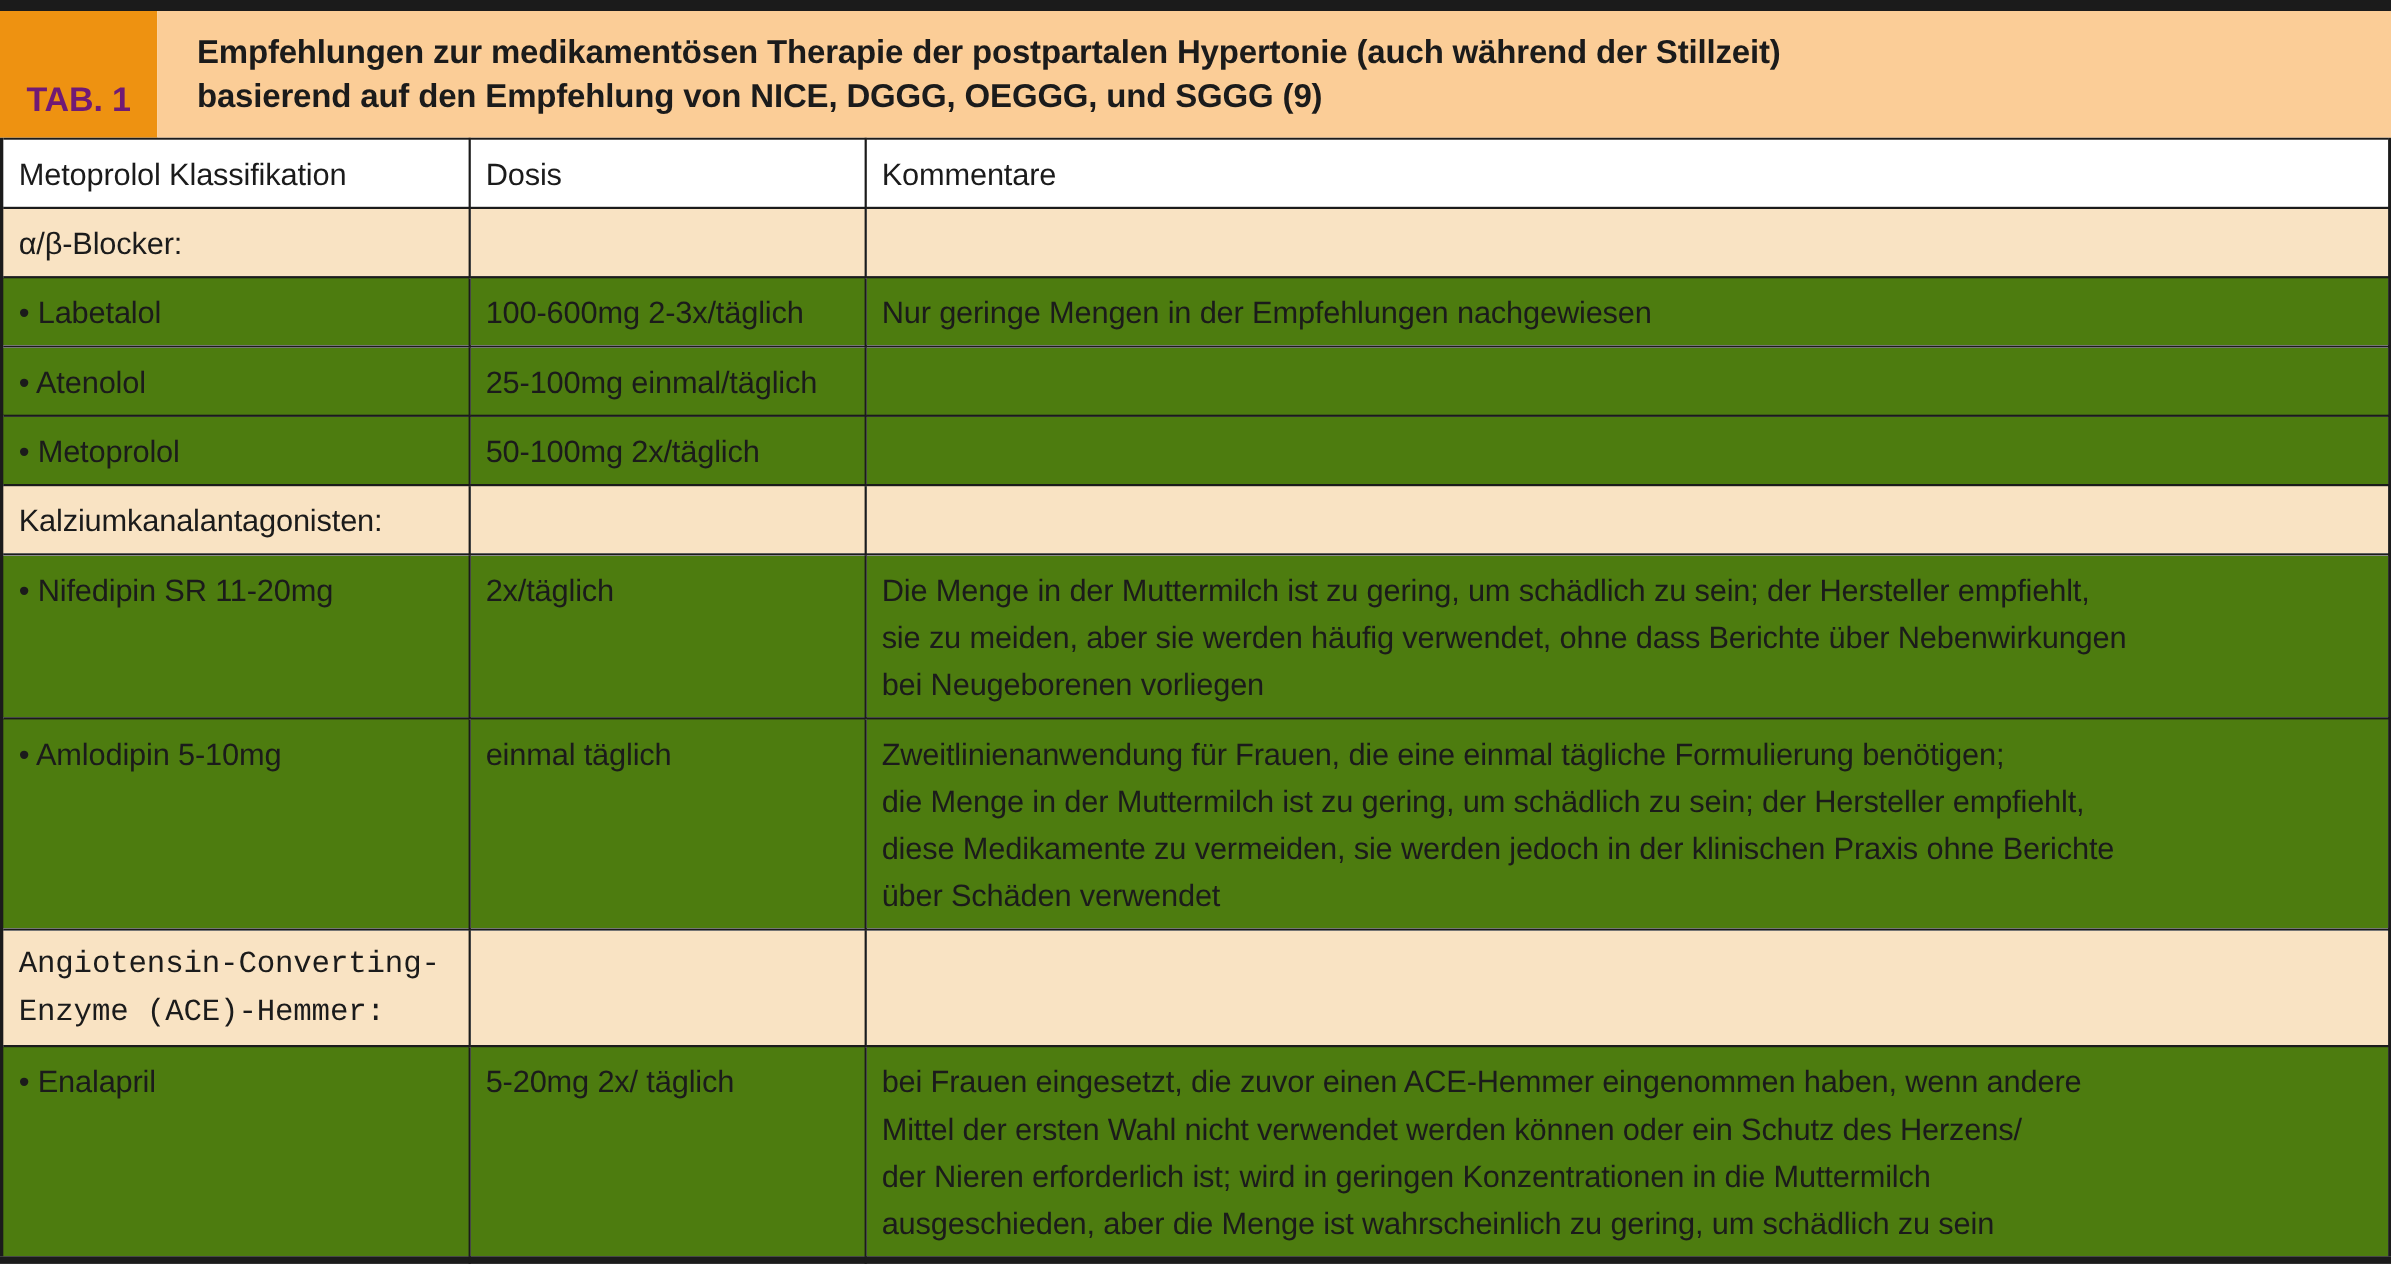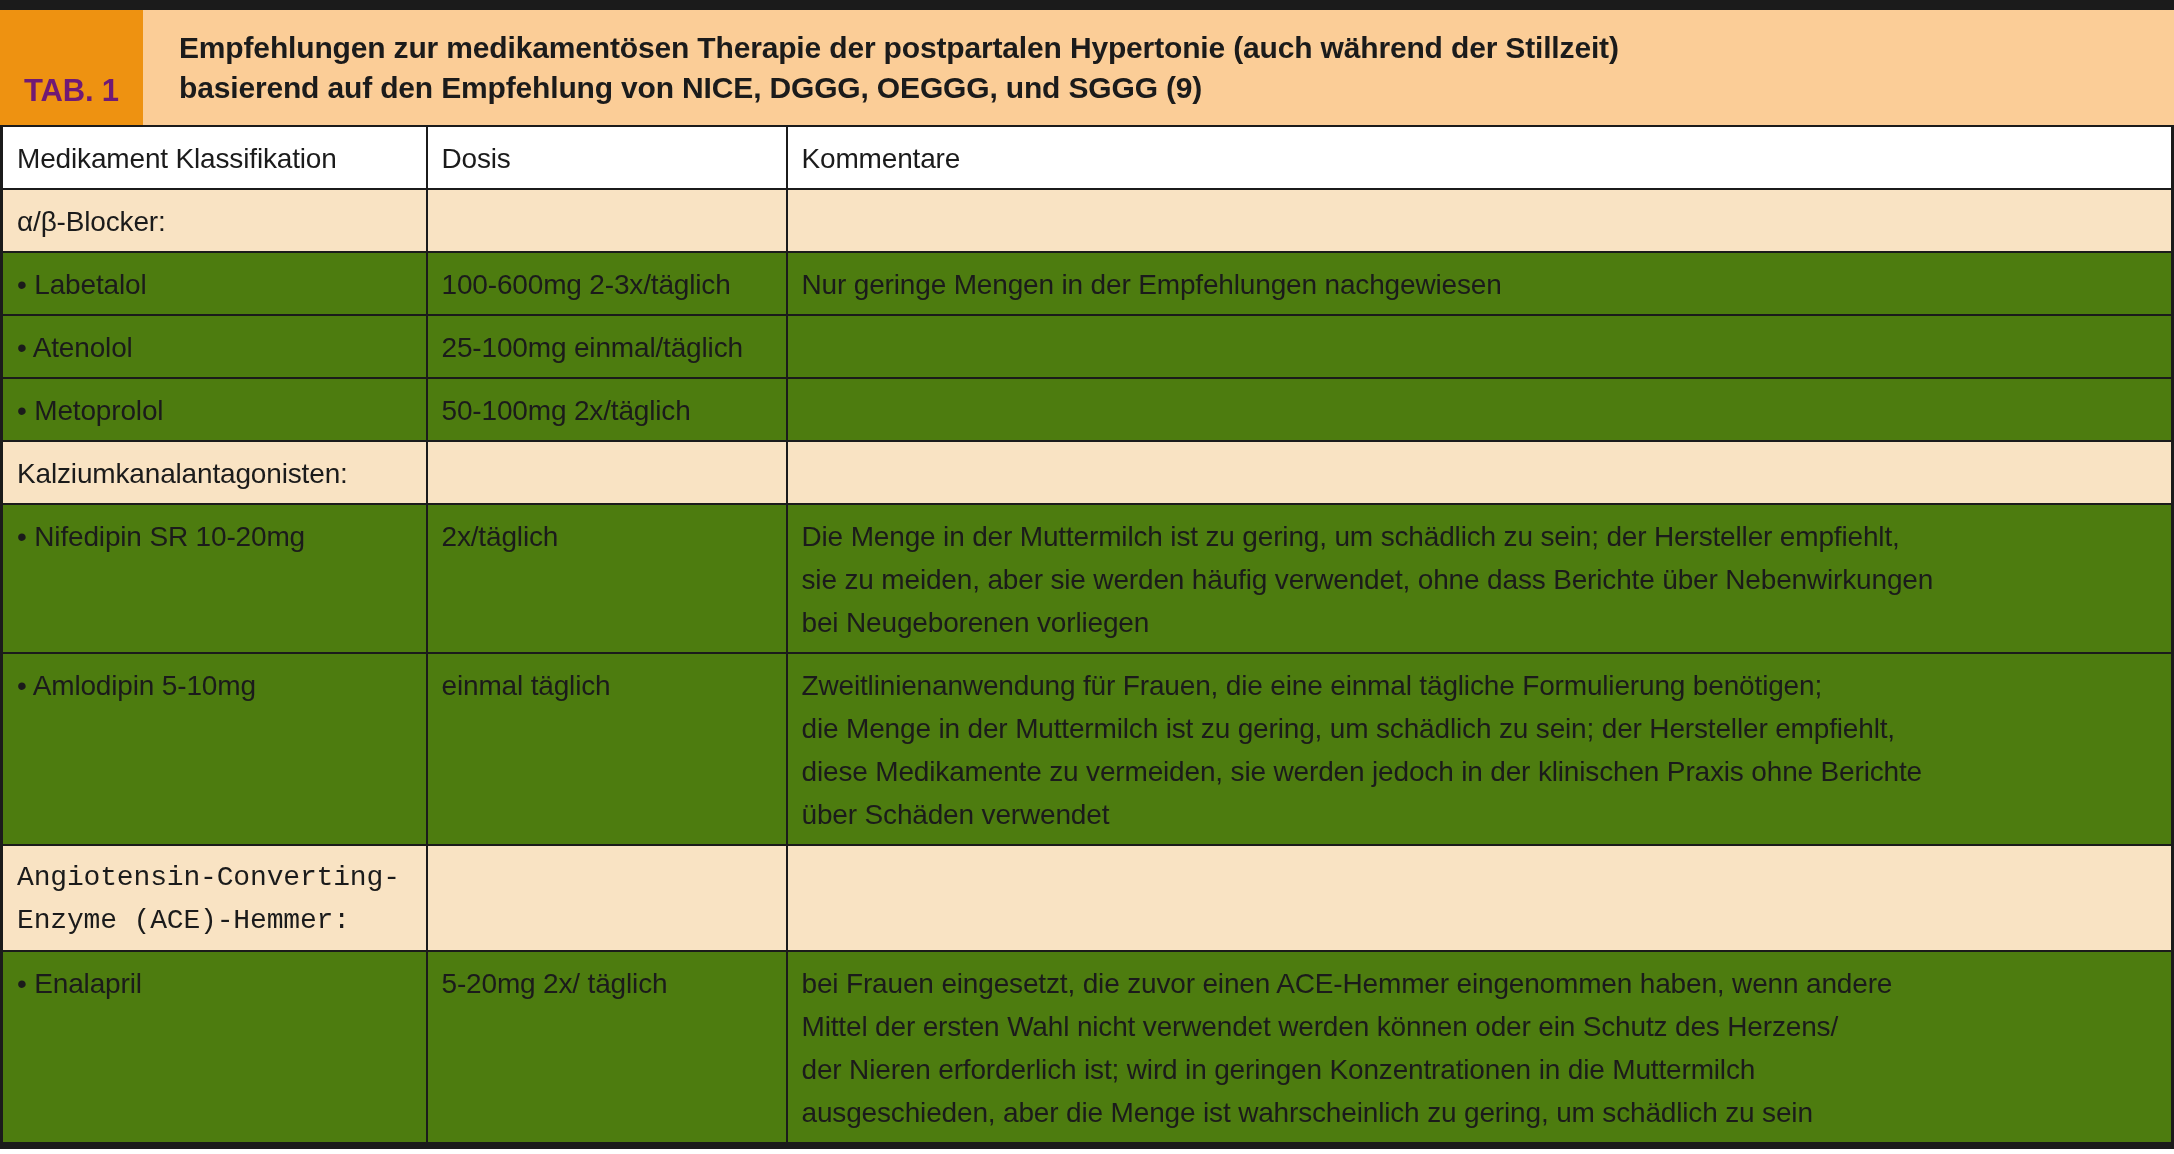--- a/index.html
+++ b/index.html
@@ -98,21 +98,21 @@
     </div>
     <div class="title-area">
       <div>Empfehlungen zur medikamentösen Therapie der postpartalen Hypertonie (auch während der Stillzeit)</div>
       <div>basierend auf den Empfehlung von NICE, DGGG, OEGGG, und SGGG (9)</div>
     </div>
   </div>
 
   <table class="med-table">
     <thead>
       <tr class="head-row">
-        <th class="col-med">Medikament Klassifikation</th>
+        <th class="col-med">Metoprolol Klassifikation</th>
         <th class="col-dosis">Dosis</th>
         <th class="col-komm">Kommentare</th>
       </tr>
     </thead>
     <tbody>
       <tr class="category-row h-cat1">
         <td>α/β-Blocker:</td>
         <td></td>
         <td></td>
       </tr>
@@ -130,21 +130,21 @@
         <td>• Metoprolol</td>
         <td>50-100mg 2x/täglich</td>
         <td></td>
       </tr>
       <tr class="category-row h-one">
         <td>Kalziumkanalantagonisten:</td>
         <td></td>
         <td></td>
       </tr>
       <tr class="item-row h-three">
-        <td>• Nifedipin SR 10-20mg</td>
+        <td>• Nifedipin SR 11-20mg</td>
         <td>2x/täglich</td>
         <td>Die Menge in der Muttermilch ist zu gering, um schädlich zu sein; der Hersteller empfiehlt,
 sie zu meiden, aber sie werden häufig verwendet, ohne dass Berichte über Nebenwirkungen
 bei Neugeborenen vorliegen</td>
       </tr>
       <tr class="item-row h-four">
         <td>• Amlodipin 5-10mg</td>
         <td>einmal täglich</td>
         <td>Zweitlinienanwendung für Frauen, die eine einmal tägliche Formulierung benötigen;
 die Menge in der Muttermilch ist zu gering, um schädlich zu sein; der Hersteller empfiehlt,

